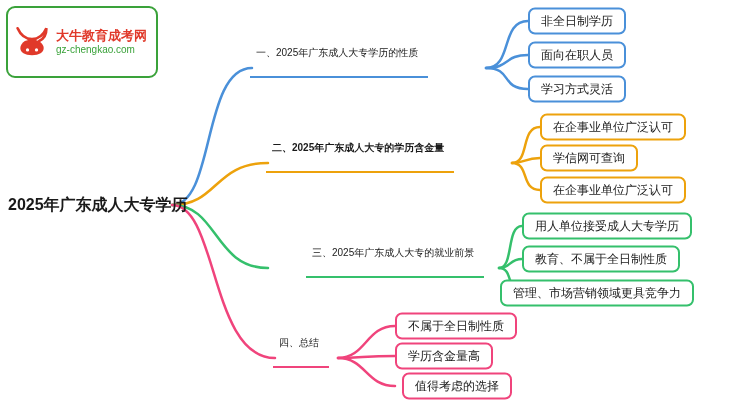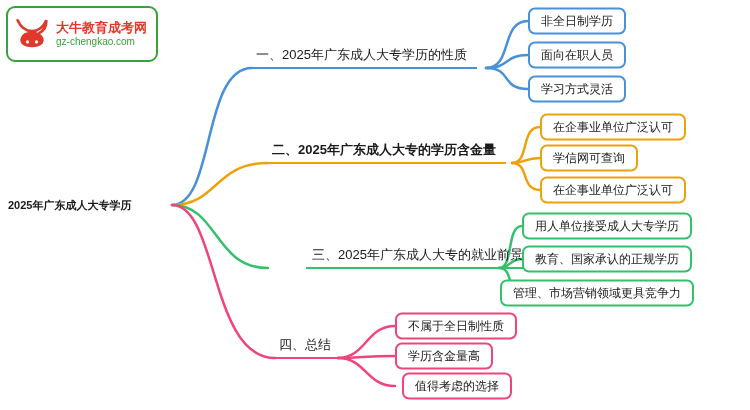--- a/index.html
+++ b/index.html
@@ -2,31 +2,31 @@
 <html><head>
 <meta charset="utf-8">
 <style>
   html,body{margin:0;padding:0;background:#ffffff;}
   body{width:750px;height:410px;overflow:hidden;
        font-family:"Liberation Sans","DejaVu Sans",sans-serif;color:#1a1a1a;}
   #stage{position:relative;width:750px;height:410px;background:#ffffff;}
   #wires{position:absolute;left:0;top:0;width:750px;height:410px;}
   #wires path{fill:none;stroke-width:2.5;stroke-linecap:round;}
 
-  .root{position:absolute;font-size:11px;font-weight:bold;white-space:nowrap;
+  .root{position:absolute;font-size:16px;font-weight:bold;white-space:nowrap;
         transform:translateY(-50%);padding:2px 4px;}
 
-  .blabel{position:absolute;font-size:13px;white-space:nowrap;
-          border-bottom:2.5px solid #000;padding:2px 10px 3px 6px;}
+  .blabel{position:absolute;font-size:10px;white-space:nowrap;
+          border-bottom:2.5px solid #000;padding:2px 10px 16px 6px;}
 
   .leaf{position:absolute;transform:translateY(-50%);white-space:nowrap;
         border:2px solid #000;border-radius:7px;background:#ffffff;
         font-size:12px;padding:3px 11px;}
 
-  .logo{position:absolute;left:6px;top:6px;width:152px;height:56px;
+  .logo{position:absolute;left:6px;top:6px;width:152px;height:72px;
         border:2px solid #3aa23a;border-radius:9px;background:#ffffff;
         display:flex;align-items:center;gap:6px;padding:0 6px;box-sizing:border-box;}
   .logo-txt{display:flex;flex-direction:column;line-height:1.15;}
   .logo-title{color:#e0392a;font-weight:bold;font-size:13px;white-space:nowrap;}
   .logo-sub{color:#3aa23a;font-size:10px;white-space:nowrap;}
 </style>
 </head>
 <body>
 
 <div id="stage">
@@ -79,20 +79,20 @@
 
   <div class="leaf" style="left: 528px; top: 21px; border-color: rgb(74, 144, 217);">非全日制学历</div>
   <div class="leaf" style="left: 528px; top: 55px; border-color: rgb(74, 144, 217);">面向在职人员</div>
   <div class="leaf" style="left: 528px; top: 89px; border-color: rgb(74, 144, 217);">学习方式灵活</div>
 
   <div class="leaf" style="left: 540px; top: 127px; border-color: rgb(237, 162, 12);">在企事业单位广泛认可</div>
   <div class="leaf" style="left: 540px; top: 158px; border-color: rgb(237, 162, 12);">学信网可查询</div>
   <div class="leaf" style="left: 540px; top: 190px; border-color: rgb(237, 162, 12);">在企事业单位广泛认可</div>
 
   <div class="leaf" style="left: 522px; top: 226px; border-color: rgb(53, 192, 108);">用人单位接受成人大专学历</div>
-  <div class="leaf" style="left: 522px; top: 259px; border-color: rgb(53, 192, 108);">教育、国家承认的正规学历</div>
+  <div class="leaf" style="left: 522px; top: 259px; border-color: rgb(53, 192, 108);">教育、不属于全日制性质</div>
   <div class="leaf" style="left: 500px; top: 293px; border-color: rgb(53, 192, 108);">管理、市场营销领域更具竞争力</div>
 
   <div class="leaf" style="left: 395px; top: 326px; border-color: rgb(240, 68, 124);">不属于全日制性质</div>
   <div class="leaf" style="left: 395px; top: 356px; border-color: rgb(240, 68, 124);">学历含金量高</div>
   <div class="leaf" style="left: 402px; top: 386px; border-color: rgb(240, 68, 124);">值得考虑的选择</div>
 
 </div>
 
 </body></html>

